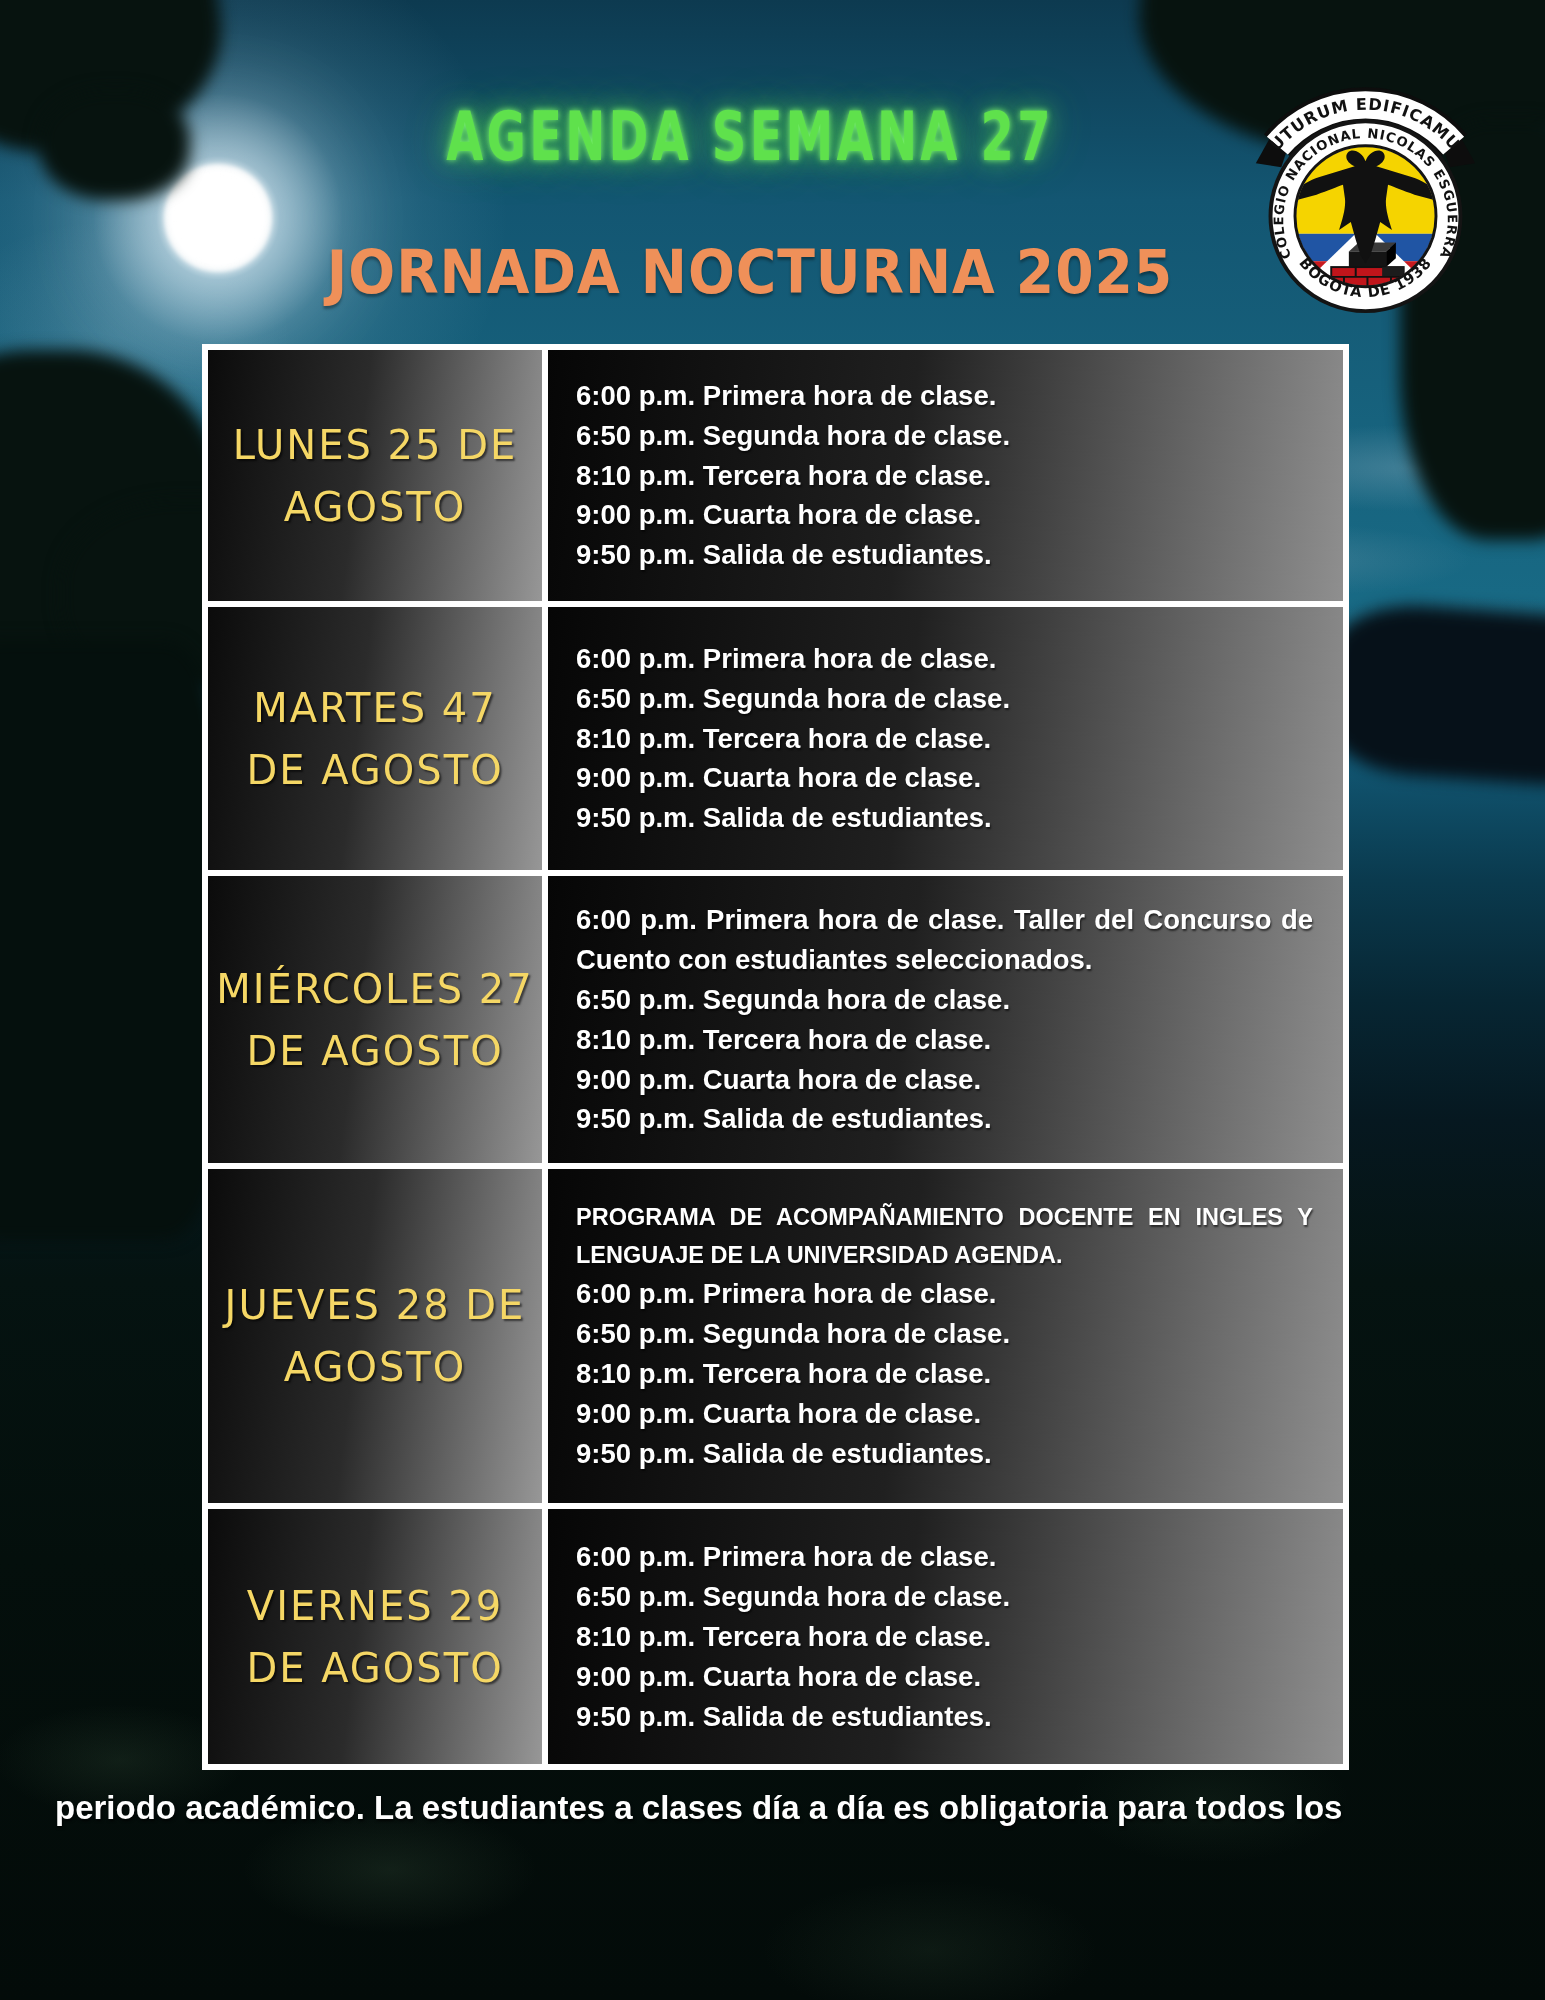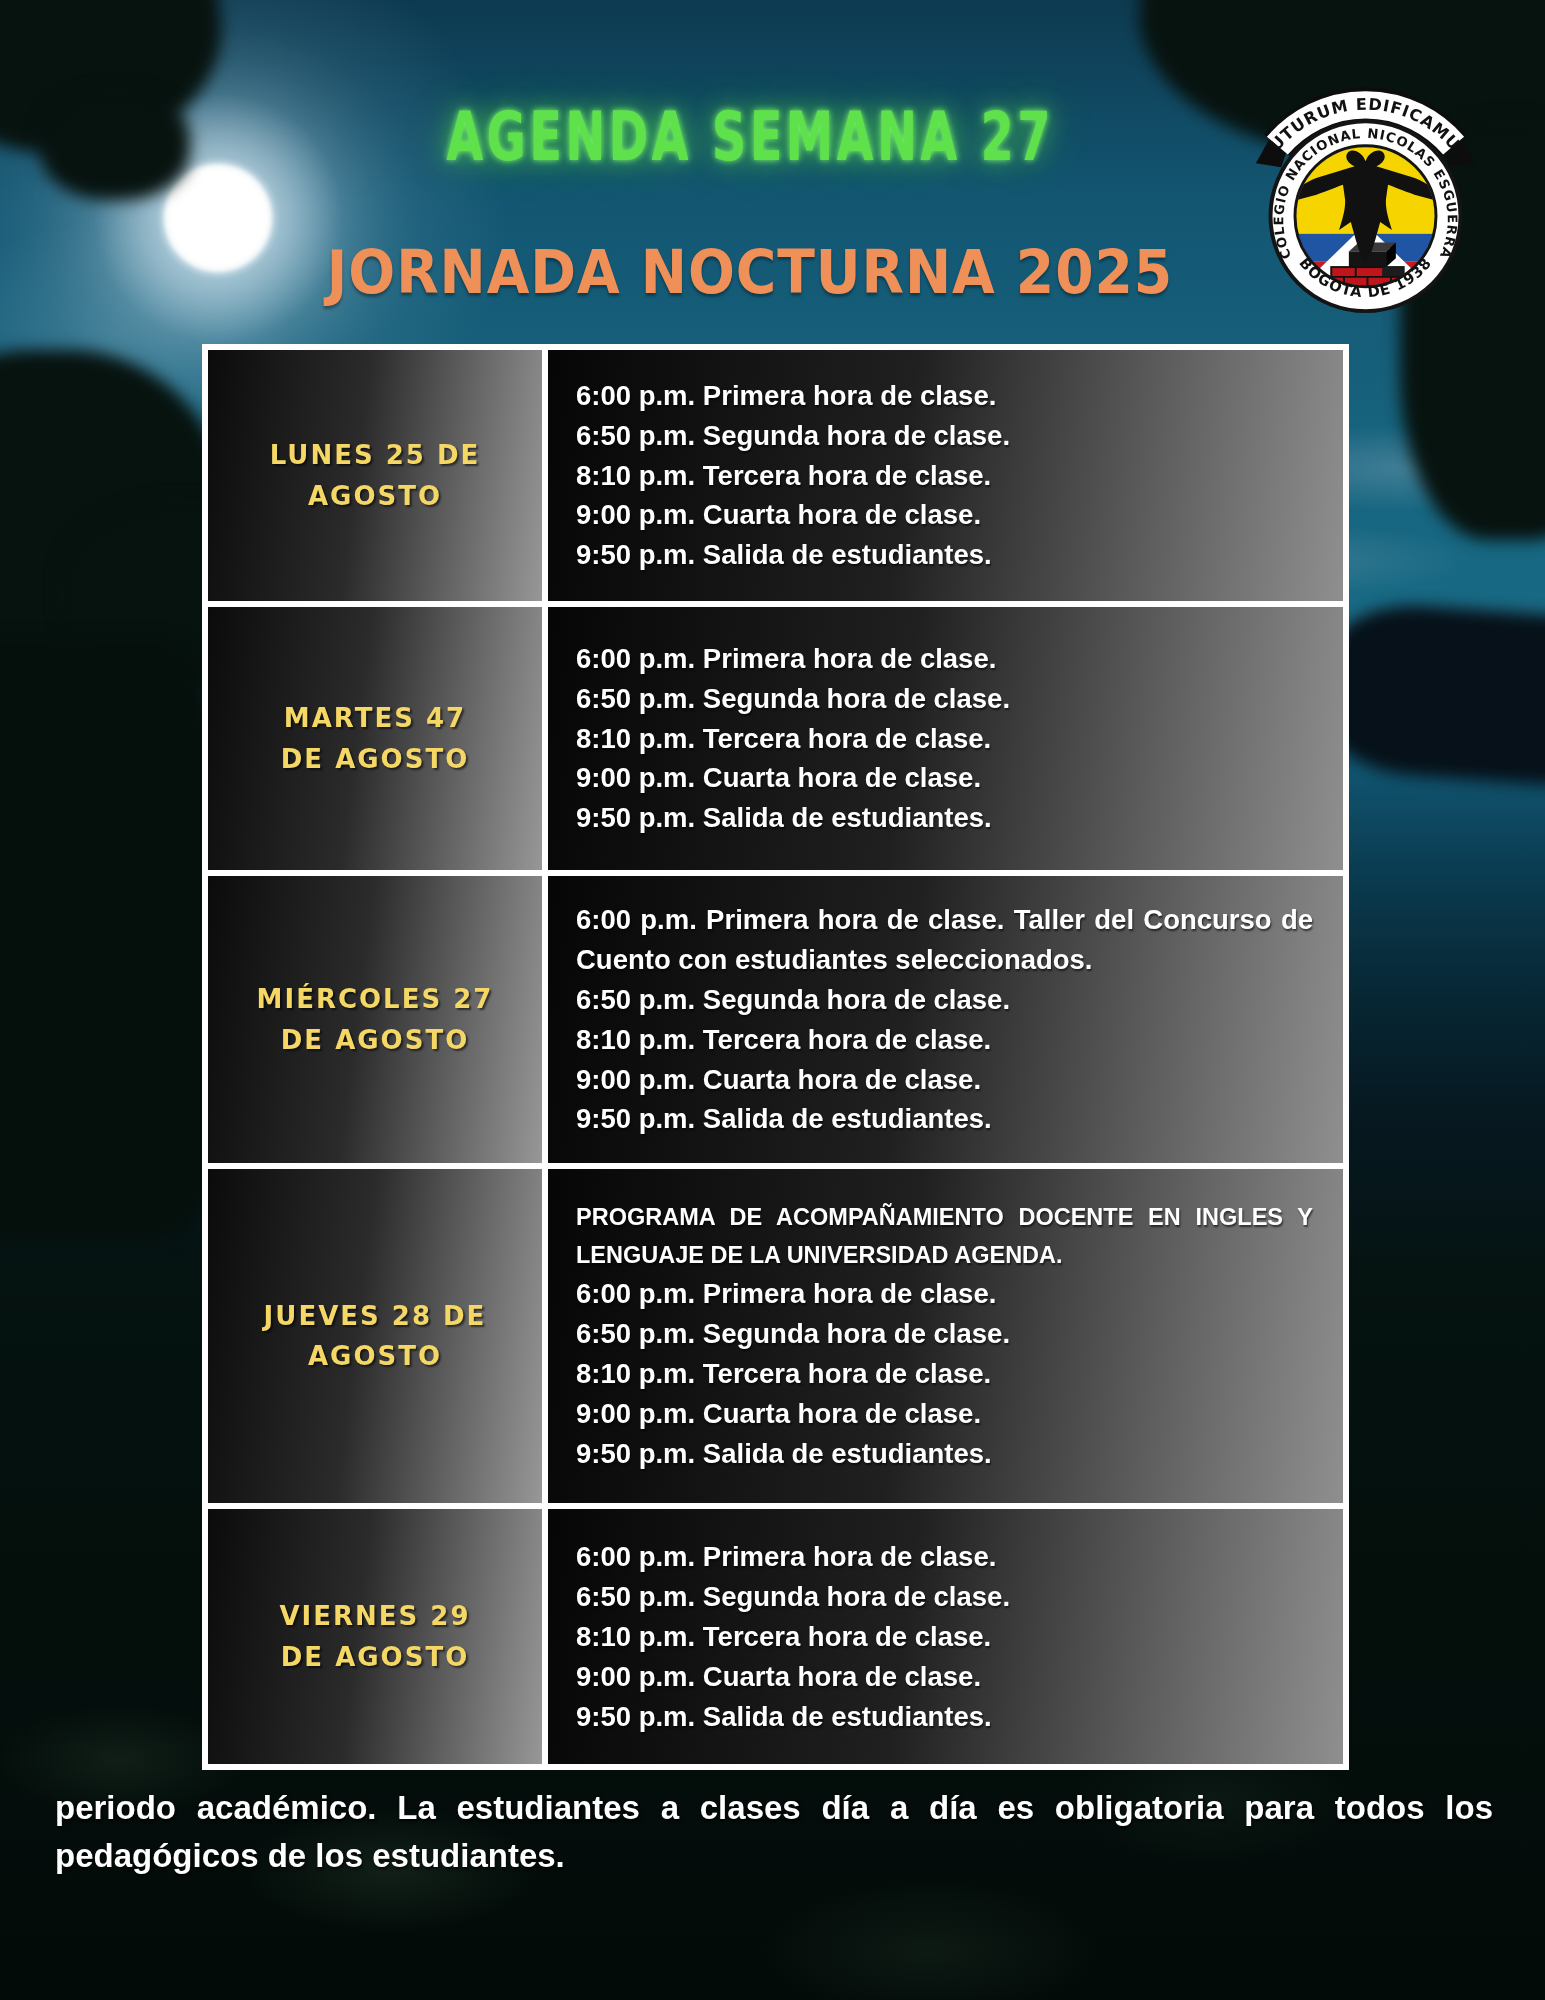--- a/index.html
+++ b/index.html
@@ -34,21 +34,21 @@
     text-shadow:0 0 7px rgba(130,255,110,.95),0 0 24px rgba(95,235,75,.65),0 0 48px rgba(85,225,65,.45);}
   .subtitle{position:absolute;left:750px;top:236px;white-space:nowrap;transform:translateX(-50%) scale(.92,1.02);
     transform-origin:center top;font-weight:900;font-size:60px;letter-spacing:1px;color:#ef9059;
     text-shadow:0 3px 3px rgba(0,0,0,.35);}
 
   .logo{position:absolute;left:1248px;top:30px;width:235px;height:294px;}
 
   table.sched{position:absolute;left:202px;top:344px;width:1147px;border-collapse:collapse;table-layout:fixed;}
   table.sched td{border:6px solid #ffffff;vertical-align:middle;}
   td.day{width:332px;background:linear-gradient(97deg,#0b0b0b 0%,#2b2b2b 45%,#979797 100%);
-    text-align:center;color:#f5d765;font-weight:700;font-size:26px;letter-spacing:2px;line-height:1.55;
+    text-align:center;color:#f5d765;font-weight:400;font-size:40px;letter-spacing:2px;line-height:1.55;
     text-shadow:2px 2px 2px rgba(0,0,0,.55);}
   td.items-cell{background:linear-gradient(97deg,#060606 0%,#202020 45%,#8f8f8f 100%);padding:24px 30px 24px 28px;}
   tr.r1{height:257px;} tr.r2{height:269px;} tr.r3{height:293px;} tr.r4{height:340px;} tr.r5{height:261px;}
   .item{margin:0;color:#ffffff;font-family:"Liberation Sans",sans-serif;font-weight:bold;font-size:27.5px;
     line-height:1.45;text-align:justify;text-shadow:1px 2px 2px rgba(0,0,0,.6);}
   .caps-item{font-size:23.5px;line-height:1.6;}
   .day-line{display:block;}
 
   .note{position:absolute;left:55px;top:1784px;width:1438px;color:#ffffff;
     font-family:"Liberation Sans",sans-serif;font-weight:bold;font-size:33px;line-height:48px;
@@ -201,16 +201,15 @@
             <p class="item">8:10 p.m. Tercera hora de clase.</p>
             <p class="item">9:00 p.m. Cuarta hora de clase.</p>
             <p class="item">9:50 p.m. Salida de estudiantes.</p>
           </td>
     </tr>
   </tbody>
   </table>
 
   <div class="note">
       <div class="note-line">periodo académico. La estudiantes a clases día a día es obligatoria para todos los</div>
-      <div class="note-line">pedagógicos de los estudiantes.</div>
     </div>
 
 </div>
 
 </body></html>

